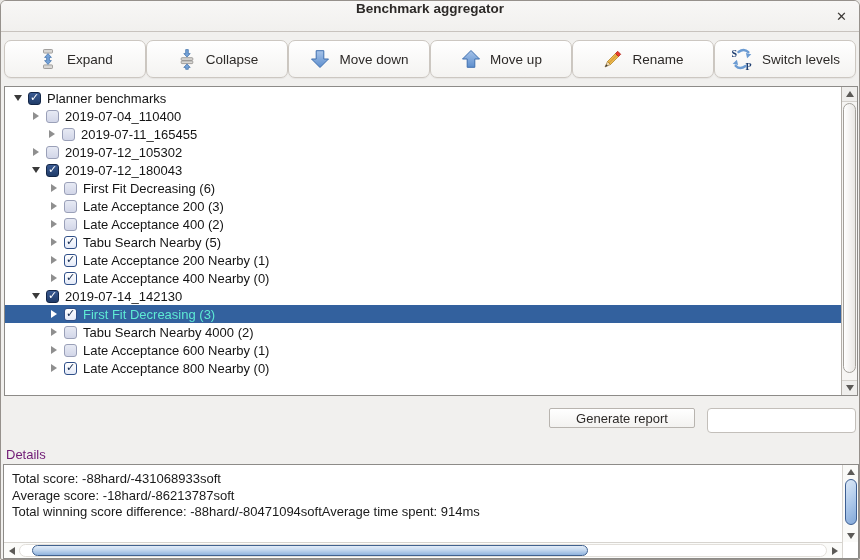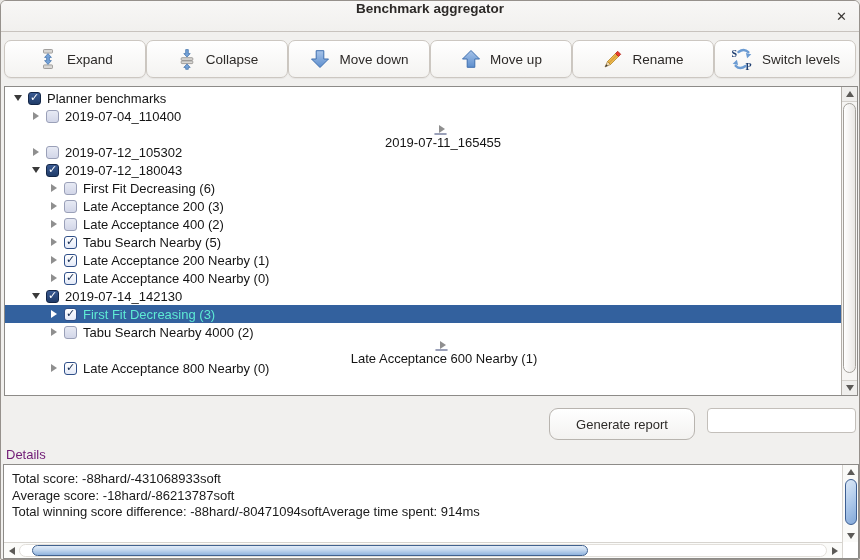--- a/index.html
+++ b/index.html
@@ -68,23 +68,23 @@
 
   .tree-vsb { width: 16px; border-left: 1px solid #b3afa9; background: #f6f5f3; display: flex; flex-direction: column; }
   .tree-vsb .sb-btn { height: 15px; background: #efeeec; }
   .tree-vsb .sb-btn:first-child { border-bottom: 1px solid #d4d1cc; }
   .tree-vsb .sb-btn:last-child { border-top: 1px solid #d4d1cc; }
   .tree-vsb .sb-track { flex: 1; position: relative; }
   .tree-thumb { position: absolute; top: 1px; left: 1px; right: 1px; height: calc(100% - 8px); background: linear-gradient(90deg, #ffffff, #e9e7e4); border: 1px solid #a3a09a; border-radius: 7px; cursor: pointer; }
 
   
   .generate-btn {
-    position: absolute; left: 548px; top: 407px; width: 146px; height: 32px;
+    position: absolute; left: 548px; top: 407px; width: 146px; height: 20px;
     background: linear-gradient(#ffffff, #f3f2f0);
-    border: 1px solid #b8b4af; border-radius: 9px;
+    border: 1px solid #b8b4af; border-radius: 2px;
     font-size: 13px; color: #2d2a28; display: flex; align-items: center; justify-content: center;
     cursor: pointer; font-family: inherit;
   }
   .progress-bar {
     position: absolute; left: 706px; top: 407px; width: 149px; height: 25px;
     background: #ffffff; border: 1px solid #c3bfba; border-radius: 4px;
   }
 
   
   .details-label { position: absolute; left: 5px; top: 446px; font-size: 13px; color: #701a75; }
@@ -195,21 +195,21 @@
         <div class="tree-row" style="padding-left: 6px;">
     <span class="expander exp-expanded"></span>
     <span class="checkbox cb-checked-dark"></span>
     <span class="tree-label">Planner benchmarks</span>
   </div>
         <div class="tree-row" style="padding-left: 24px;">
     <span class="expander exp-collapsed"></span>
     <span class="checkbox cb-unchecked"></span>
     <span class="tree-label">2019-07-04_110400</span>
   </div>
-        <div class="tree-row" style="padding-left: 40px; flex-direction: column;">
+        <div class="tree-row" style="padding-left: 40px;">
     <span class="expander exp-collapsed"></span>
     <span class="checkbox cb-unchecked"></span>
     <span class="tree-label">2019-07-11_165455</span>
   </div>
         <div class="tree-row" style="padding-left: 24px;">
     <span class="expander exp-collapsed"></span>
     <span class="checkbox cb-unchecked"></span>
     <span class="tree-label">2019-07-12_105302</span>
   </div>
         <div class="tree-row" style="padding-left: 24px;">
@@ -255,21 +255,21 @@
         <div class="tree-row selected" style="padding-left: 42px;">
     <span class="expander exp-collapsed"></span>
     <span class="checkbox cb-checked-light"></span>
     <span class="tree-label">First Fit Decreasing (3)</span>
   </div>
         <div class="tree-row" style="padding-left: 42px;">
     <span class="expander exp-collapsed"></span>
     <span class="checkbox cb-unchecked"></span>
     <span class="tree-label">Tabu Search Nearby 4000 (2)</span>
   </div>
-        <div class="tree-row" style="padding-left: 42px; flex-direction: column;">
+        <div class="tree-row" style="padding-left: 42px;">
     <span class="expander exp-collapsed"></span>
     <span class="checkbox cb-unchecked"></span>
     <span class="tree-label">Late Acceptance 600 Nearby (1)</span>
   </div>
         <div class="tree-row" style="padding-left: 42px;">
     <span class="expander exp-collapsed"></span>
     <span class="checkbox cb-checked-light"></span>
     <span class="tree-label">Late Acceptance 800 Nearby (0)</span>
   </div>
       </div>

